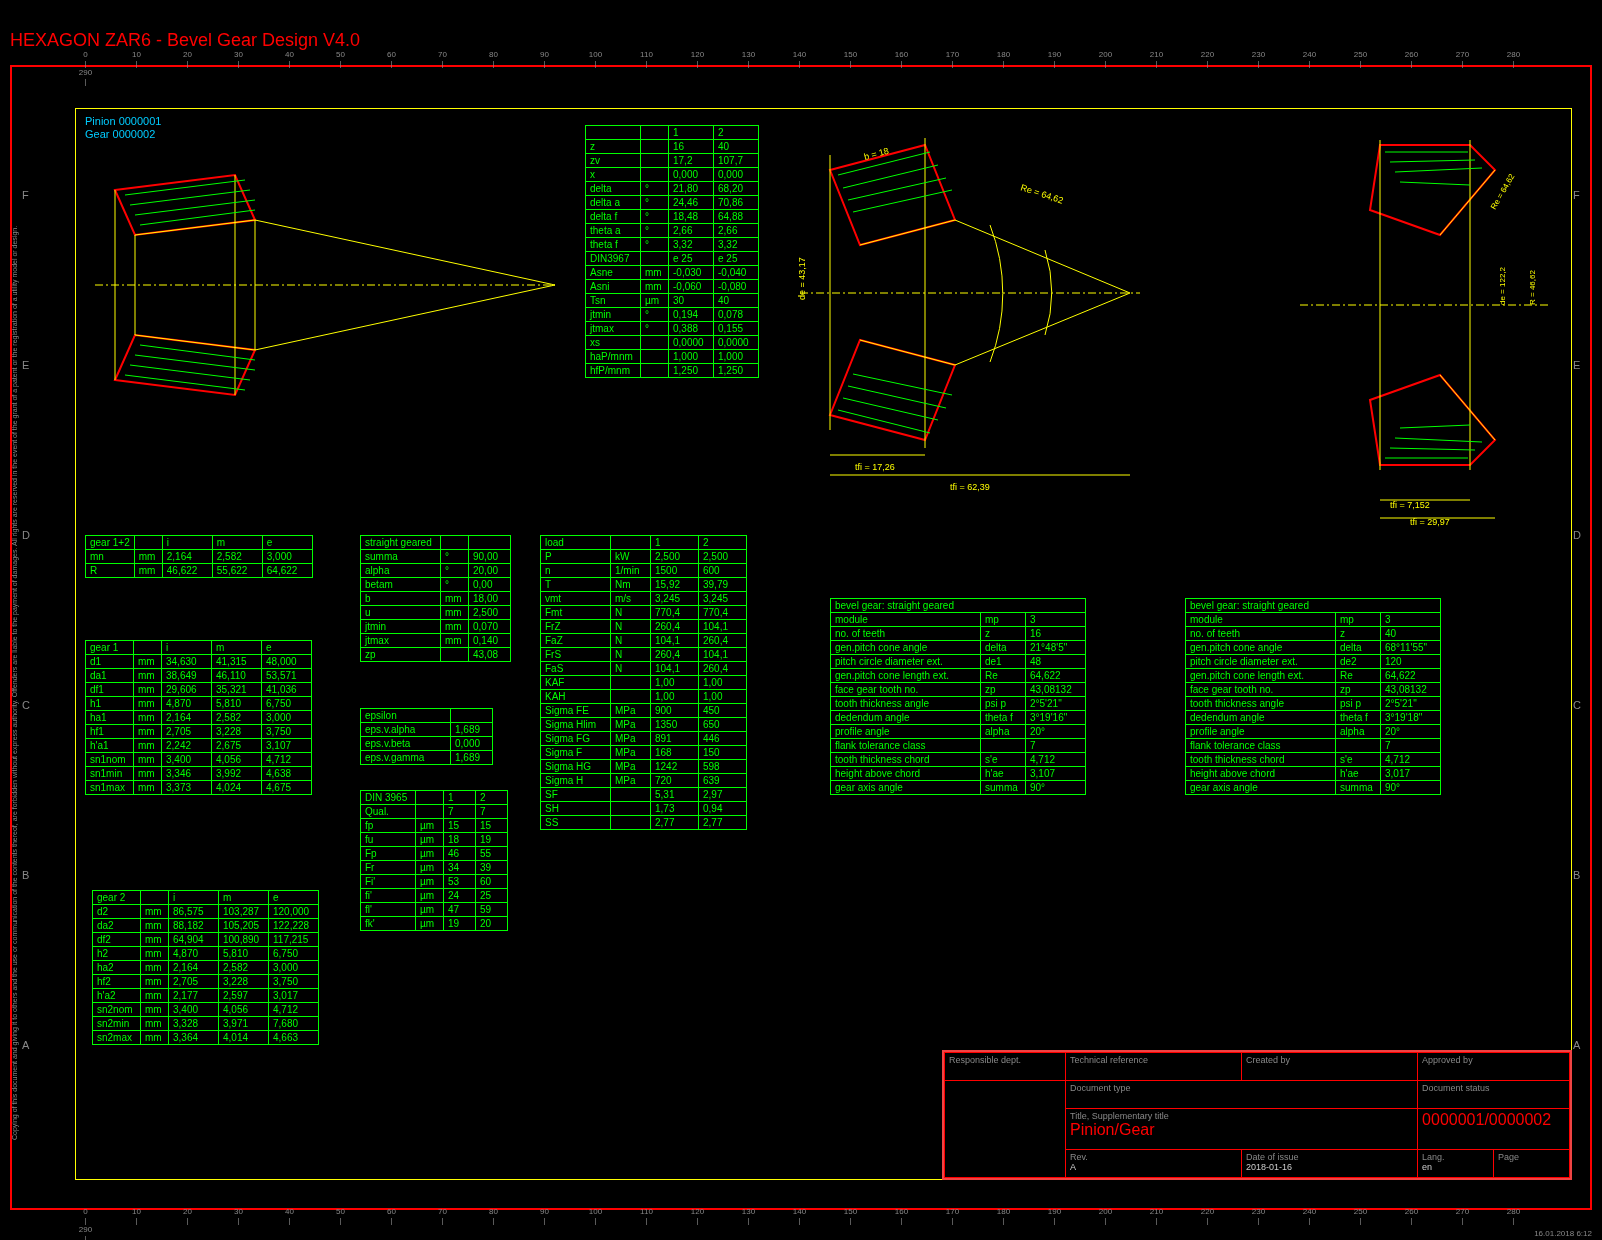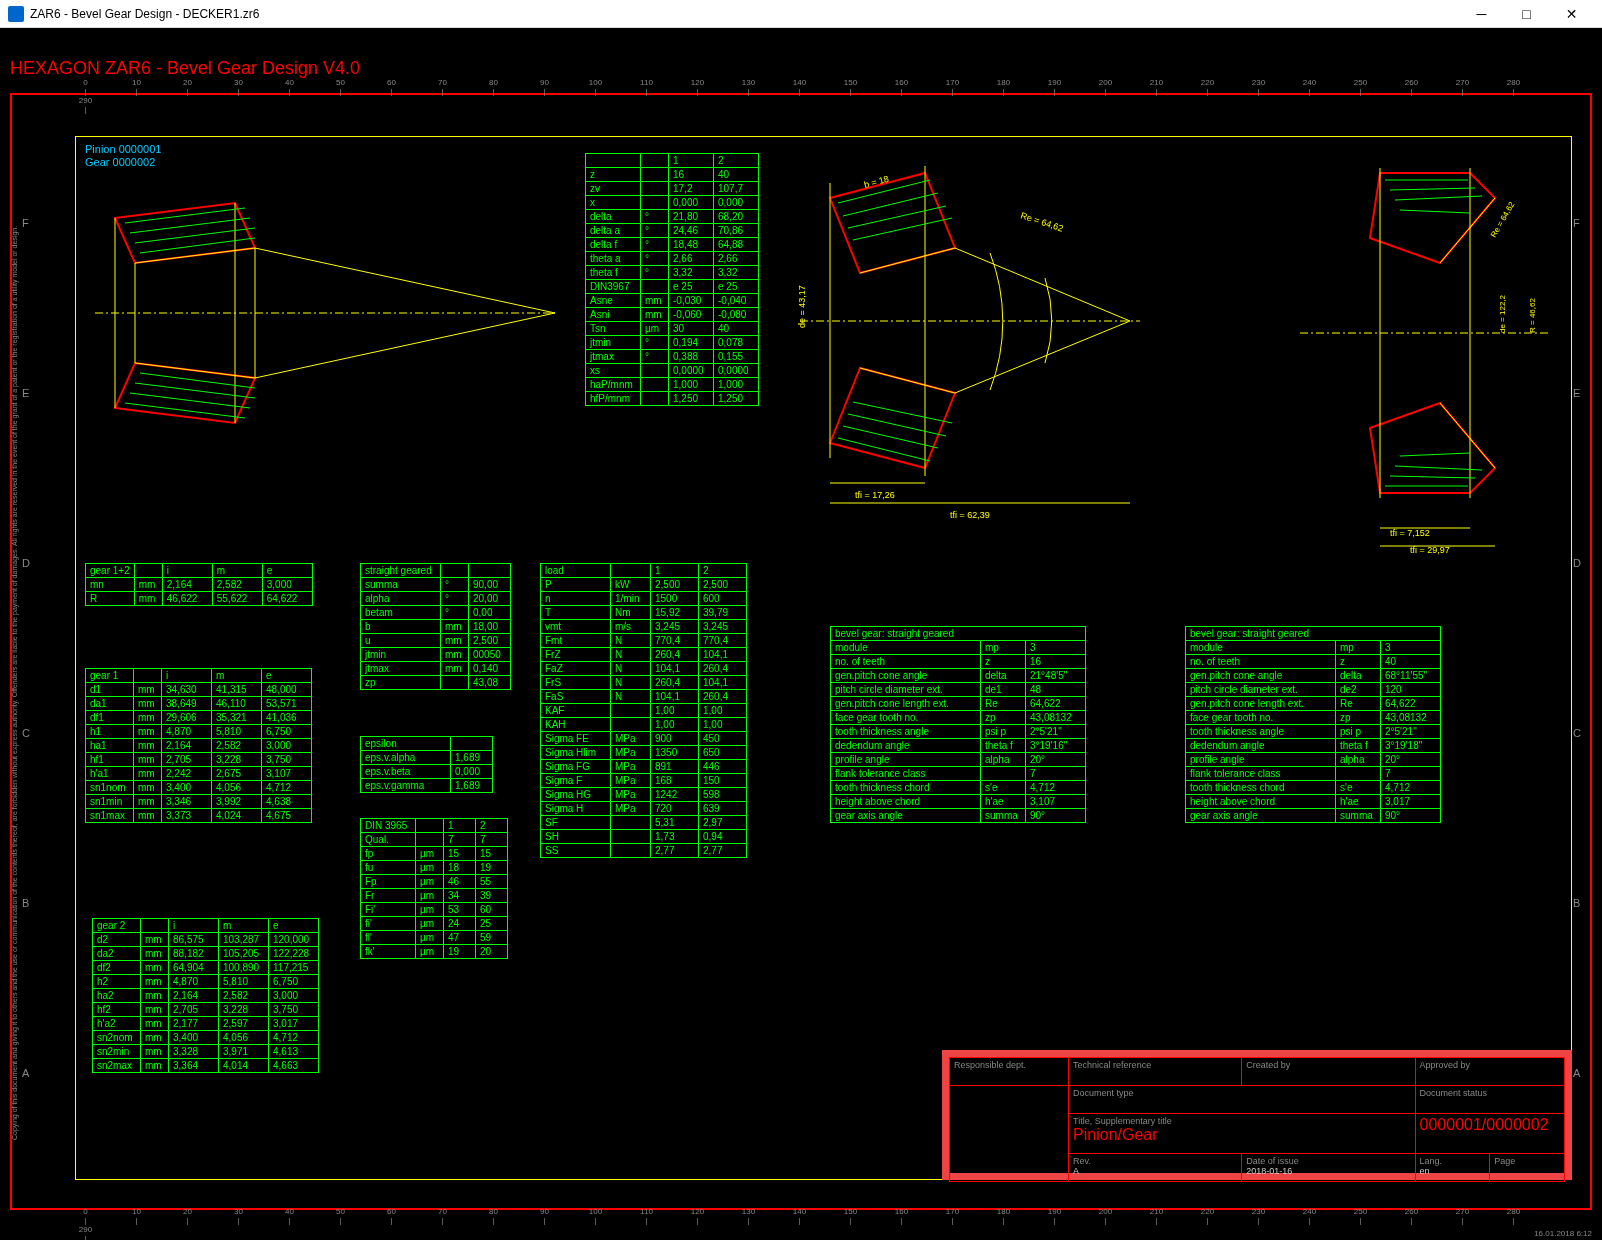--- a/index.html
+++ b/index.html
@@ -19,40 +19,31 @@
 .ruler-h { height:15px; top:50px; left:60px; right:20px; }
 .ruler-h2 { height:15px; bottom:18px; left:60px; right:20px; }
 .tick { display:inline-block; text-align:center; }
 .inner-frame { position:absolute; border:1px solid #ff0; }
 .part-label { position:absolute; color:#0cf; font-size:11px; font-family:Arial; }
 table.data { border-collapse:collapse; position:absolute; font-size:10px; font-family:Arial; }
 table.data td { border:1px solid #00ff00; color:#00ff00; padding:1px 4px; white-space:nowrap; }
 table.data td.hdr { color:#00ff00; }
 .drawing { position:absolute; }
 .err-box { position:absolute; border:1px solid #ff0; color:#00ff00; font-size:10px; font-family:Arial; padding:2px 4px; }
-.title-block { position:absolute; border:7px solid #ef4444; font-size:9px; font-family:Arial; color:#888; }
+.title-block { position:absolute; border:2px solid #ef4444; font-size:9px; font-family:Arial; color:#888; }
 .title-block table { border-collapse:collapse; width:100%; height:100%; }
 .title-block td { border:1px solid #f00; padding:2px 4px; vertical-align:top; }
 .title-block .big-red { color:#f00; font-size:16px; }
 .footer-ts { position:absolute; bottom:2px; right:10px; color:#888; font-size:8px; font-family:Arial; }
 .copyright { position:absolute; left:18px; bottom:100px; transform:rotate(-90deg); transform-origin:left bottom; color:#888; font-size:7px; font-family:Arial; white-space:nowrap; }
 </style>
 </head>
 <body>
 
 <div class="window">
-  <div class="titlebar">
-    <div class="icon"></div>
-    <span>ZAR6 - Bevel Gear Design  -  DECKER1.zr6</span>
-    <div class="controls">
-      <span>─</span>
-      <span>□</span>
-      <span>✕</span>
-    </div>
-  </div>
   <div class="canvas">
     <div class="app-title">HEXAGON   ZAR6 - Bevel Gear Design  V4.0</div>
 
     <div class="frame" style="top:65px; left:10px; right:10px; bottom:30px;"></div>
     <div class="inner-frame" style="top:108px; left:75px; right:30px; bottom:60px;"></div>
 
     <div class="ruler ruler-h" id="ruler-top"><span class="tick" style="width:51px">0<br>|</span><span class="tick" style="width:51px">10<br>|</span><span class="tick" style="width:51px">20<br>|</span><span class="tick" style="width:51px">30<br>|</span><span class="tick" style="width:51px">40<br>|</span><span class="tick" style="width:51px">50<br>|</span><span class="tick" style="width:51px">60<br>|</span><span class="tick" style="width:51px">70<br>|</span><span class="tick" style="width:51px">80<br>|</span><span class="tick" style="width:51px">90<br>|</span><span class="tick" style="width:51px">100<br>|</span><span class="tick" style="width:51px">110<br>|</span><span class="tick" style="width:51px">120<br>|</span><span class="tick" style="width:51px">130<br>|</span><span class="tick" style="width:51px">140<br>|</span><span class="tick" style="width:51px">150<br>|</span><span class="tick" style="width:51px">160<br>|</span><span class="tick" style="width:51px">170<br>|</span><span class="tick" style="width:51px">180<br>|</span><span class="tick" style="width:51px">190<br>|</span><span class="tick" style="width:51px">200<br>|</span><span class="tick" style="width:51px">210<br>|</span><span class="tick" style="width:51px">220<br>|</span><span class="tick" style="width:51px">230<br>|</span><span class="tick" style="width:51px">240<br>|</span><span class="tick" style="width:51px">250<br>|</span><span class="tick" style="width:51px">260<br>|</span><span class="tick" style="width:51px">270<br>|</span><span class="tick" style="width:51px">280<br>|</span><span class="tick" style="width:51px">290<br>|</span></div>
     <div class="ruler ruler-h2" id="ruler-bot"><span class="tick" style="width:51px">0<br>|</span><span class="tick" style="width:51px">10<br>|</span><span class="tick" style="width:51px">20<br>|</span><span class="tick" style="width:51px">30<br>|</span><span class="tick" style="width:51px">40<br>|</span><span class="tick" style="width:51px">50<br>|</span><span class="tick" style="width:51px">60<br>|</span><span class="tick" style="width:51px">70<br>|</span><span class="tick" style="width:51px">80<br>|</span><span class="tick" style="width:51px">90<br>|</span><span class="tick" style="width:51px">100<br>|</span><span class="tick" style="width:51px">110<br>|</span><span class="tick" style="width:51px">120<br>|</span><span class="tick" style="width:51px">130<br>|</span><span class="tick" style="width:51px">140<br>|</span><span class="tick" style="width:51px">150<br>|</span><span class="tick" style="width:51px">160<br>|</span><span class="tick" style="width:51px">170<br>|</span><span class="tick" style="width:51px">180<br>|</span><span class="tick" style="width:51px">190<br>|</span><span class="tick" style="width:51px">200<br>|</span><span class="tick" style="width:51px">210<br>|</span><span class="tick" style="width:51px">220<br>|</span><span class="tick" style="width:51px">230<br>|</span><span class="tick" style="width:51px">240<br>|</span><span class="tick" style="width:51px">250<br>|</span><span class="tick" style="width:51px">260<br>|</span><span class="tick" style="width:51px">270<br>|</span><span class="tick" style="width:51px">280<br>|</span><span class="tick" style="width:51px">290<br>|</span></div>
 
     <div id="ruler-left" style="position:absolute; left:22px; top:110px; bottom:60px; width:30px;">
@@ -449,21 +440,21 @@
             <td>mm</td>
             <td>3,400</td>
             <td>4,056</td>
             <td>4,712</td>
           </tr>
           <tr>
             <td>sn2min</td>
             <td>mm</td>
             <td>3,328</td>
             <td>3,971</td>
-            <td>4,613</td>
+            <td>7,680</td>
           </tr>
           <tr>
             <td>sn2max</td>
             <td>mm</td>
             <td>3,364</td>
             <td>4,014</td>
             <td>4,663</td>
           </tr>
         </tbody>
       </table>
@@ -495,21 +486,21 @@
             <td>18,00</td>
           </tr>
           <tr>
             <td>u</td>
             <td>mm</td>
             <td>2,500</td>
           </tr>
           <tr>
             <td>jtmin</td>
             <td>mm</td>
-            <td>00050</td>
+            <td>0,070</td>
           </tr>
           <tr>
             <td>jtmax</td>
             <td>mm</td>
             <td>0,140</td>
           </tr>
           <tr>
             <td>zp</td>
             <td></td>
             <td>43,08</td>

